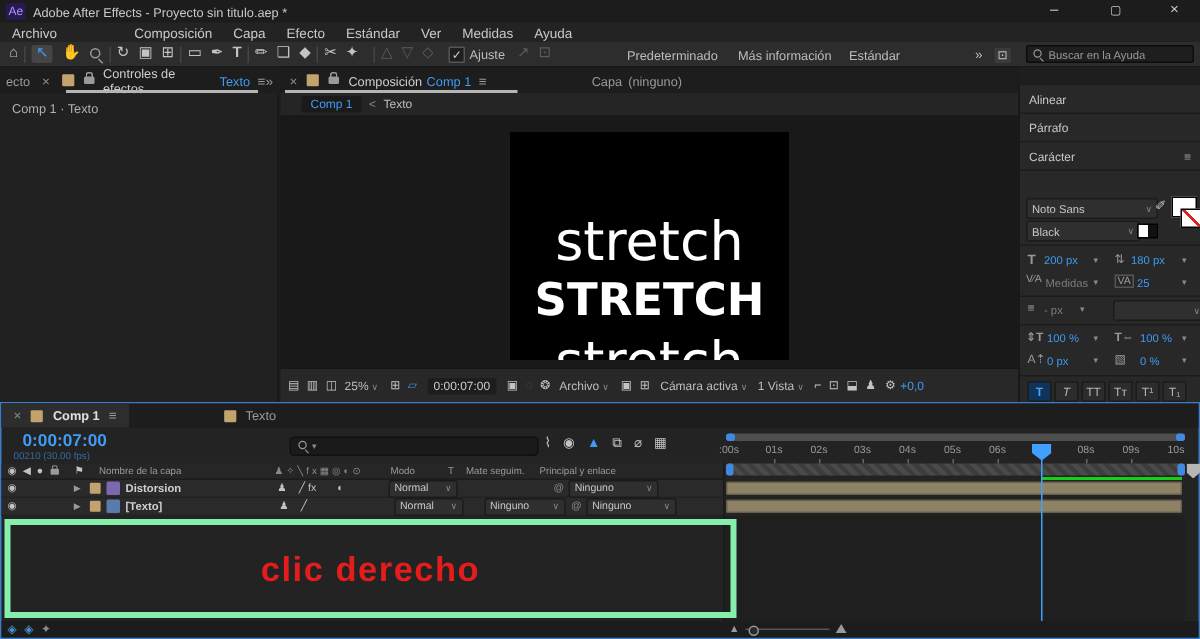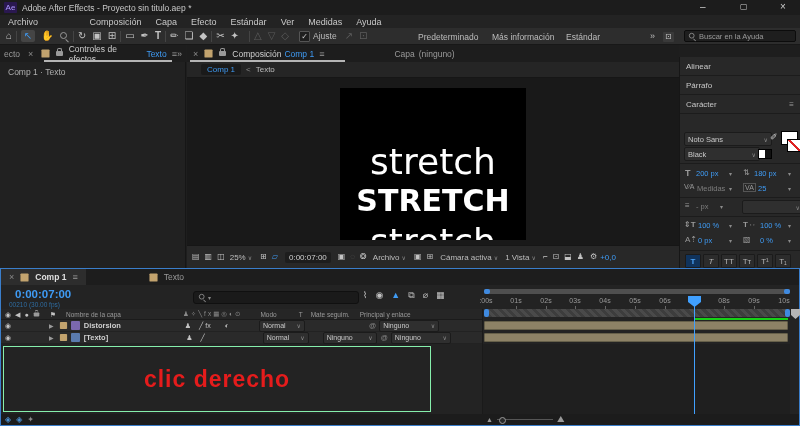--- a/index.html
+++ b/index.html
@@ -376,21 +376,21 @@
 
     <div class="laybar" style="top:52px;"></div>
     <div class="laybar" style="top:64px;"></div>
 
     <div class="abs" style="left:481px;top:75px;width:308px;height:70px;background:#1f1f1f;"></div>
     <div class="abs" style="left:481px;top:40px;width:1px;height:105px;background:#1a1a1a;"></div>
 
     <div class="abs" style="left:687px;top:27px;width:13px;height:11px;background:#40a0ff;clip-path:polygon(0 0,100% 0,100% 55%,50% 100%,0 55%);z-index:6;"></div>
     <div class="abs" style="left:693px;top:27px;width:1px;height:118px;background:#40a0ff;z-index:6;"></div>
 
-    <div class="abs" style="left:2px;top:77px;width:428px;height:66px;border:1px solid #86efac;box-sizing:border-box;z-index:8;display:flex;align-items:center;justify-content:center;">
+    <div class="abs" style="left:2px;top:77px;width:488px;height:66px;border:4px solid #86efac;box-sizing:border-box;z-index:8;display:flex;align-items:center;justify-content:center;">
       <span style="color:#e51c1c;font-size:23px;font-weight:bold;letter-spacing:1px;">clic derecho</span>
     </div>
 
     <div class="abs row" style="left:0;top:145px;width:798px;height:11px;background:#1c1c1c;">
       <span style="font-size:8px;color:#4a90d0;margin-left:4px;">◈</span>
       <span style="font-size:8px;color:#4a90d0;margin-left:5px;">◈</span>
       <span style="font-size:8px;color:#8a8a8a;margin-left:5px;">✦</span>
       <span style="font-size:7px;color:#9a9a9a;margin-left:452px;">▲</span>
       <span style="width:56px;height:1px;background:#555;margin-left:4px;position:relative;">
         <span class="abs" style="left:2px;top:-2px;width:5px;height:5px;border:1px solid #999;border-radius:50%;background:#2a2a2a;"></span>

